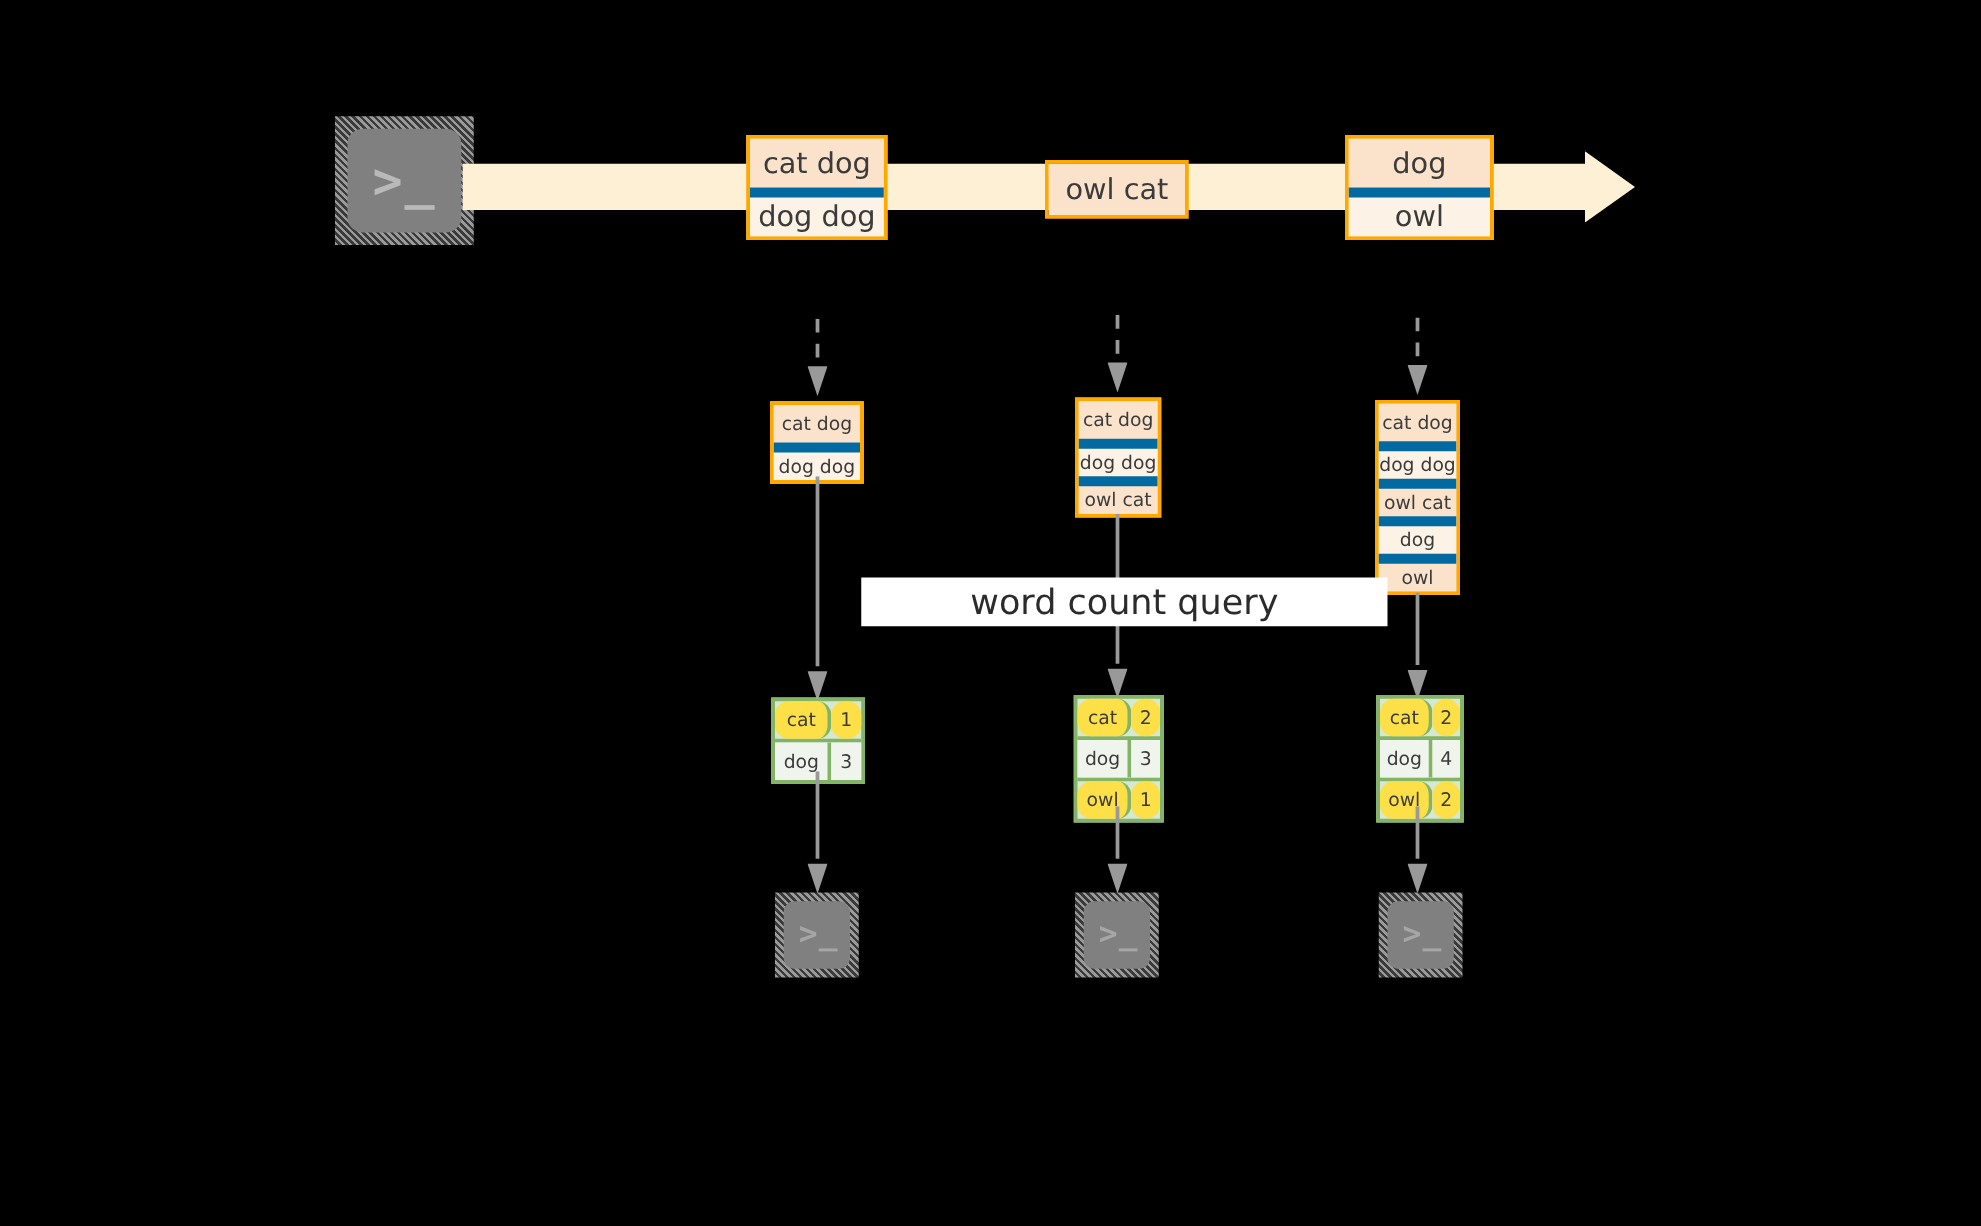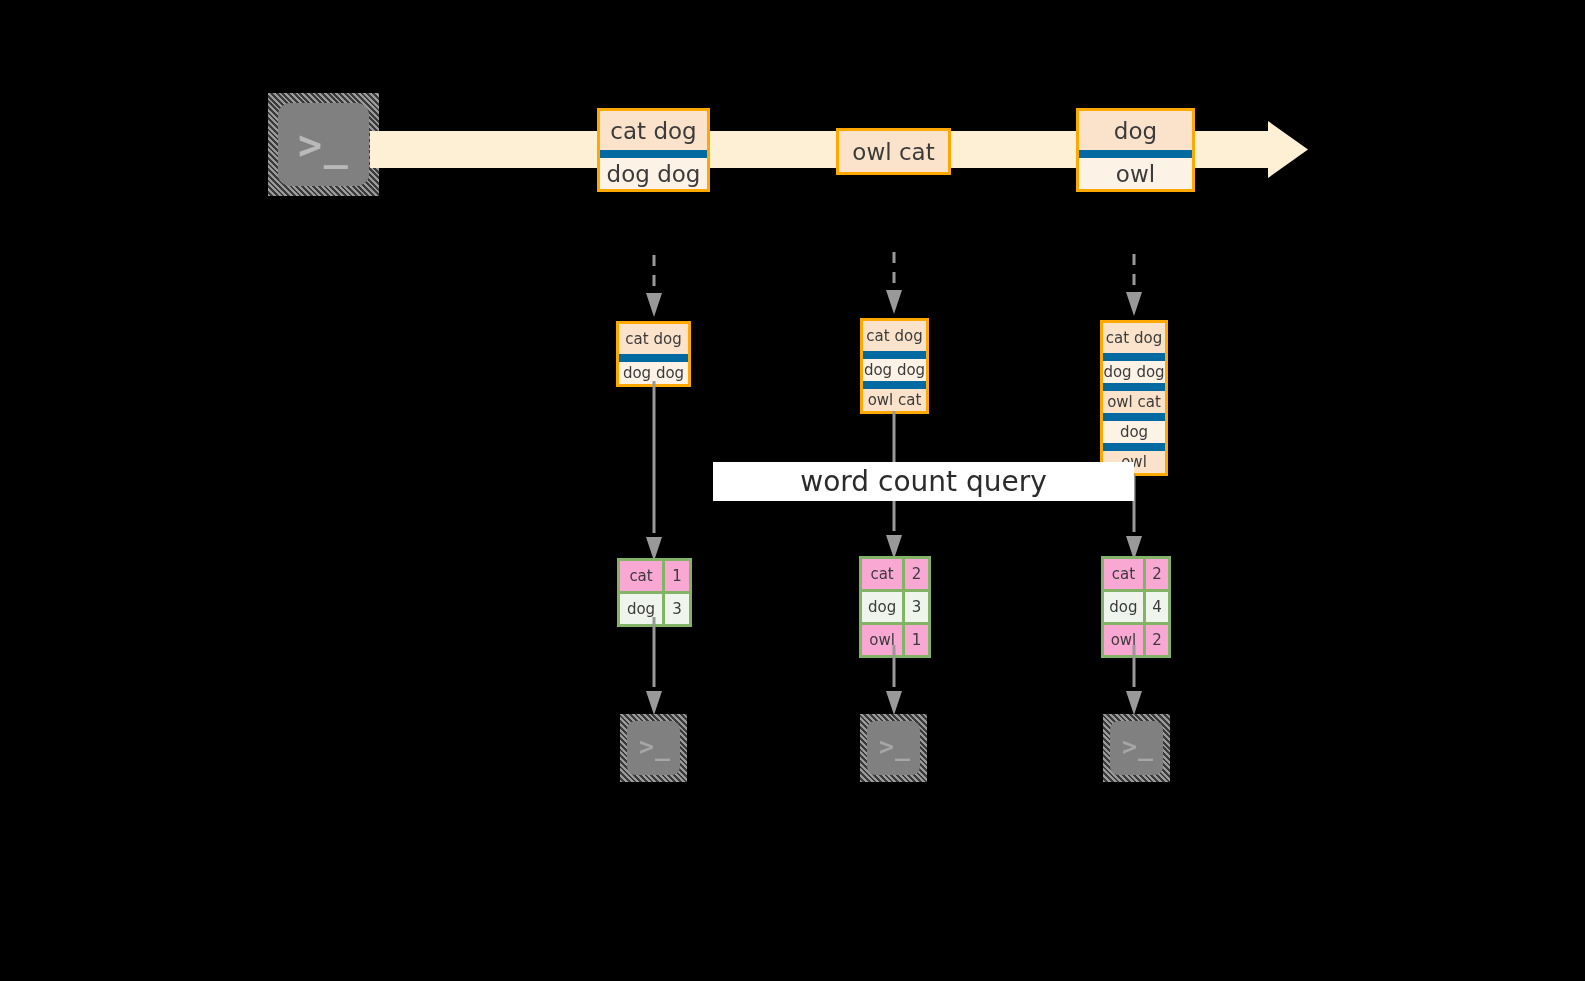--- a/index.html
+++ b/index.html
@@ -105,21 +105,21 @@
   .gtable .gcell {
     box-sizing: border-box;
     display: flex;
     align-items: center;
     justify-content: center;
     font-size: 15px;
     color: #3b3b3b;
   }
   .gtable .gcell.word { width: 47px; border-right: 3px solid #82b366; }
   .gtable .gcell.num  { width: 25px; }
-  .gtable .grow.dark  .gcell { background: #f9a8d4; }
+  .gtable .grow.dark  .gcell { background: #fde047; border-radius: 11px; }
   .gtable .grow.light .gcell { background: #eff5ec; }
 
   #gt-1 { left: 617px; top: 558px; width: 75px; }
   #gt-2 { left: 859px; top: 556px; width: 72px; }
   #gt-3 { left: 1101px; top: 556px; width: 70px; }
 
   
   .conn {
     position: absolute;
   }
@@ -132,21 +132,20 @@
     top: 462px;
     width: 421px;
     height: 39px;
     background: #ffffff;
     display: flex;
     align-items: center;
     justify-content: center;
     color: #2b2b2b;
     font-size: 28px;
     white-space: nowrap;
-    margin-left: 24px;
   }
 </style>
 </head>
 <body>
 
 <div id="canvas">
 
   <div id="terminal-source" class="terminal">
     <div class="tbody">
       <span class="glyph">&gt;_</span>

